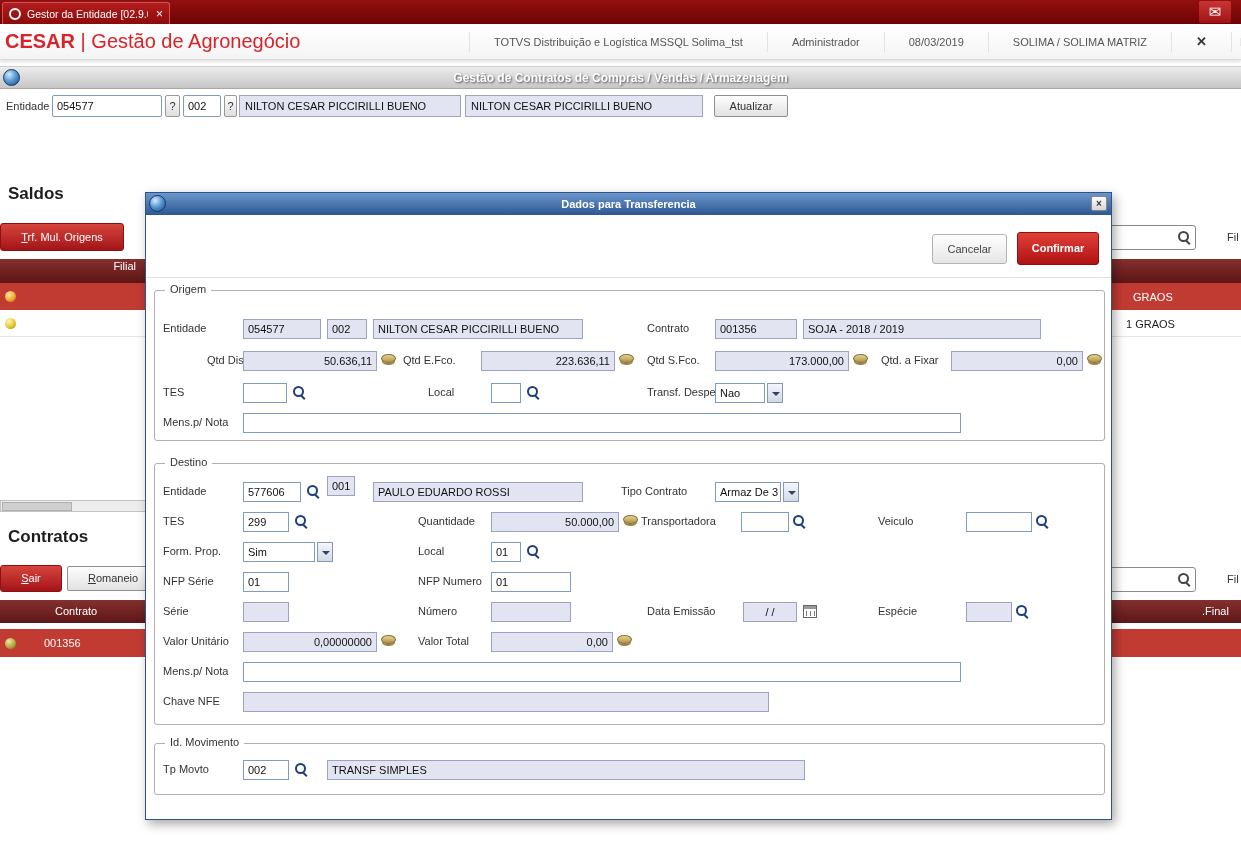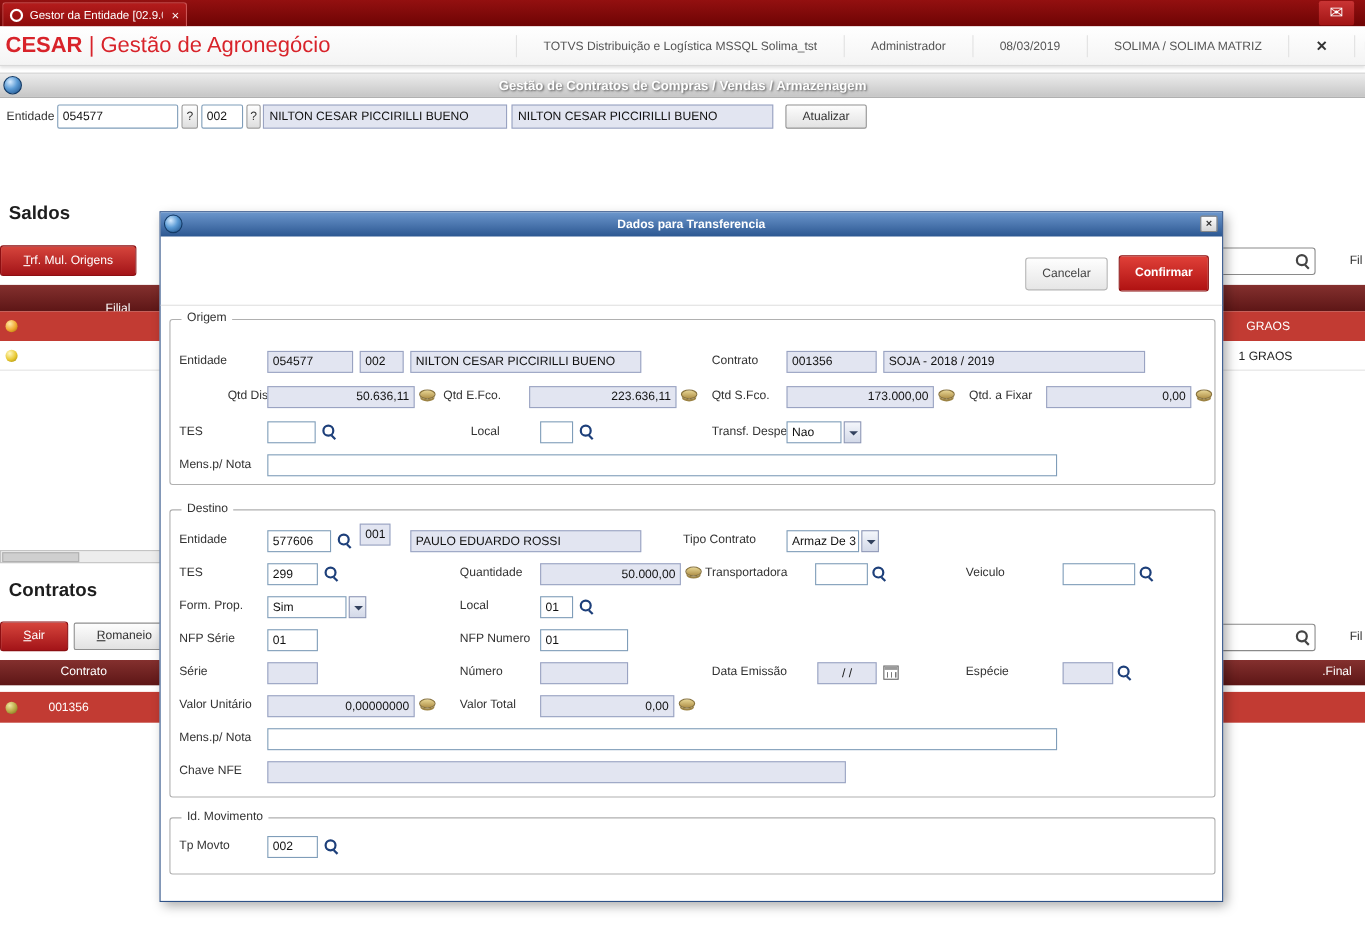--- a/index.html
+++ b/index.html
@@ -131,21 +131,21 @@
 
   <div class="section-title" style="left:8px; top:184px;">Saldos</div>
   <div class="redbtn" style="left:0; top:223px; width:124px; height:28px; line-height:26px;"><span class="u">T</span><span>rf. Mul. Origens</span></div>
   <div class="searchbox" style="left:1080px; top:225px;">
     <input style="">
     <span class="mag dark" style="right:4px; top:5px;"></span>
   </div>
   <span class="lbl" style="left:1227px; top:231px;">Fil</span>
 
   <div class="grid-head" style="top:259px; height:24px;">
-    <span class="abs" style="left:96px; top:16px; width:40px; ">Filial</span>
+    <span class="abs" style="left:96px; top:1px; width:40px; text-align:right;">Filial</span>
   </div>
   <div class="grid-row-red" style="top:283px; height:27px;">
     <span class="sphere amber" style="left:5px; top:8px;"></span>
     <span class="abs" style="left:1133px; top:8px;">GRAOS</span>
   </div>
   <div class="grid-row-white" style="top:310px; height:27px;">
     <span class="sphere yellow" style="left:5px; top:8px;"></span>
     <span class="abs" style="left:1126px; top:8px;">1 GRAOS</span>
   </div>
   <div class="hscroll">
@@ -285,16 +285,17 @@
 
       <span class="lbl" style="left:8px; top:231px;">Chave NFE</span>
       <div class="fld" style="left:88px; top:228px; width:526px;"></div>
     </div>
 
     <div class="gb" style="left:8px; top:550px; width:951px; height:52px;">
       <span class="legend">Id. Movimento</span>
       <span class="lbl" style="left:8px; top:19px;">Tp Movto</span>
       <div class="fld wht" style="left:88px; top:16px; width:46px;">002</div>
       <span class="mag" style="left:140px; top:19px;"></span>
+      <div class="fld" style="left:172px; top:16px; width:478px;">TRANSF SIMPLES</div>
     </div>
   </div>
 
 </div>
 
 </body></html>

